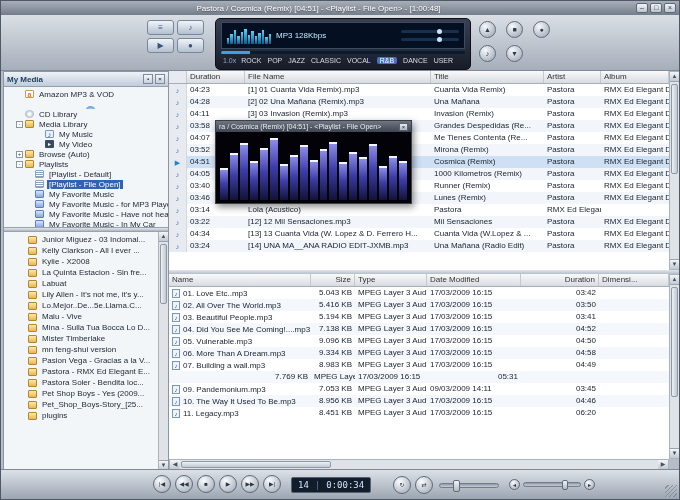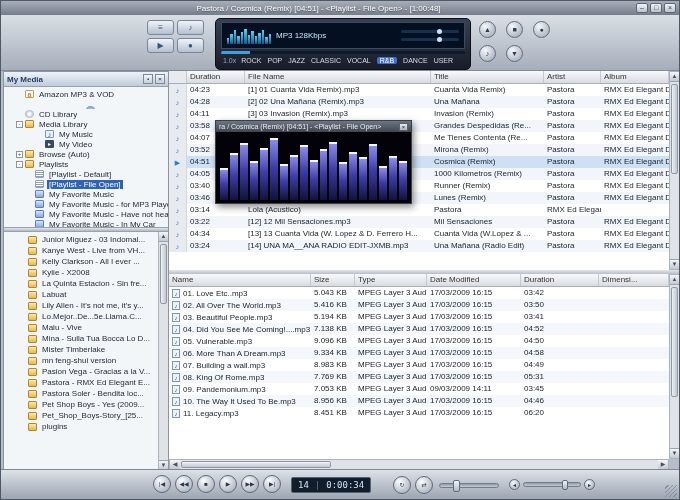--- a/index.html
+++ b/index.html
@@ -79,21 +79,21 @@
   .gutter{background:#e7ebf0;border-right:1px solid #d3d8de;display:flex;align-items:center;justify-content:center;}
   .row-icon{font-size:7px;line-height:7px;color:#3d6fc0;}
   .ri-note::before{content:"♪";}
   .ri-play::before{content:"▶";color:#1f7ee0;}
   .h-splitter{position:absolute;left:168px;top:269px;width:511px;height:4px;background:linear-gradient(#e2e6eb,#b6bec8);z-index:1;}
   .filelist{position:absolute;left:168px;top:273px;width:500px;height:185px;background:#fff;z-index:1;}
   .fl-row{display:grid;grid-template-columns:142px 44px 72px 94px 78px 70px;height:12px;font-size:8px;color:#17212e;}
   .fl-rows div.fl-row:nth-of-type(even){background:#f4f7fb;}
   .fl-name{display:flex;align-items:center;gap:3px;overflow:hidden;white-space:nowrap;padding:0 3px;}
   .fl-icon{width:8px;height:9px;background:#eef3fa;border:1px solid #7e96b6;font-size:6px;line-height:8px;text-align:center;color:#2d5fa8;flex:0 0 auto;}
-  .right{}
+  .right{text-align:right;}
 
   
   .vscroll{position:absolute;width:11px;background:#dfe3e8;border:1px solid #aab2bc;z-index:2;}
   .vs-arrow{height:10px;background:linear-gradient(#f4f6f8,#c2c9d2);border-bottom:1px solid #9aa3ae;font-size:6px;text-align:center;line-height:9px;color:#45505e;}
   .vs-arrow.bottom{position:absolute;bottom:0;left:0;right:0;border-top:1px solid #9aa3ae;border-bottom:none;}
   .vs-thumb{position:absolute;left:1px;right:1px;background:linear-gradient(90deg,#eef1f5,#bfc7d1);border:1px solid #8f99a6;border-radius:2px;}
   .hscroll{position:absolute;left:168px;top:458px;width:500px;height:11px;background:#dfe3e8;border:1px solid #aab2bc;z-index:2;}
   .hs-arrow{position:absolute;top:0;width:10px;height:100%;background:linear-gradient(#f4f6f8,#c2c9d2);font-size:6px;text-align:center;line-height:9px;color:#45505e;}
   .hs-thumb{position:absolute;top:1px;bottom:1px;left:11px;width:150px;background:linear-gradient(#eef1f5,#bfc7d1);border:1px solid #8f99a6;border-radius:2px;}
 
@@ -309,24 +309,20 @@
       </div>
     <div class="splitter"></div>
     <div class="tree bottom">
       <div>
 
           <div class="tree-row">
             <span class="ticon ic-folder"></span>
             <span class="tlabel">Junior Miguez - 03 Indomal...</span>
           </div>
 
-          <div class="tree-row">
-            <span class="ticon ic-folder"></span>
-            <span class="tlabel">Kanye West - Live from VH...</span>
-          </div>
 
           <div class="tree-row">
             <span class="ticon ic-folder"></span>
             <span class="tlabel">Kelly Clarkson - All I ever ...</span>
           </div>
 
           <div class="tree-row">
             <span class="ticon ic-folder"></span>
             <span class="tlabel">Kylie - X2008</span>
           </div>
@@ -666,24 +662,20 @@
             <span>07. Building a wall.mp3</span>
           </span>
           <span class="cell right">8.983 KB</span>
           <span class="cell">MPEG Layer 3 Audio...</span>
           <span class="cell">17/03/2009 16:15</span>
           <span class="cell right">04:49</span>
           <span class="cell"></span>
         </div>
 
         <div class="fl-row">
-          <span class="fl-name">
-            <span class="fl-icon">♪</span>
-            <span>08. King Of Rome.mp3</span>
-          </span>
           <span class="cell right">7.769 KB</span>
           <span class="cell">MPEG Layer 3 Audio...</span>
           <span class="cell">17/03/2009 16:15</span>
           <span class="cell right">05:31</span>
           <span class="cell"></span>
         </div>
 
         <div class="fl-row">
           <span class="fl-name">
             <span class="fl-icon">♪</span>

